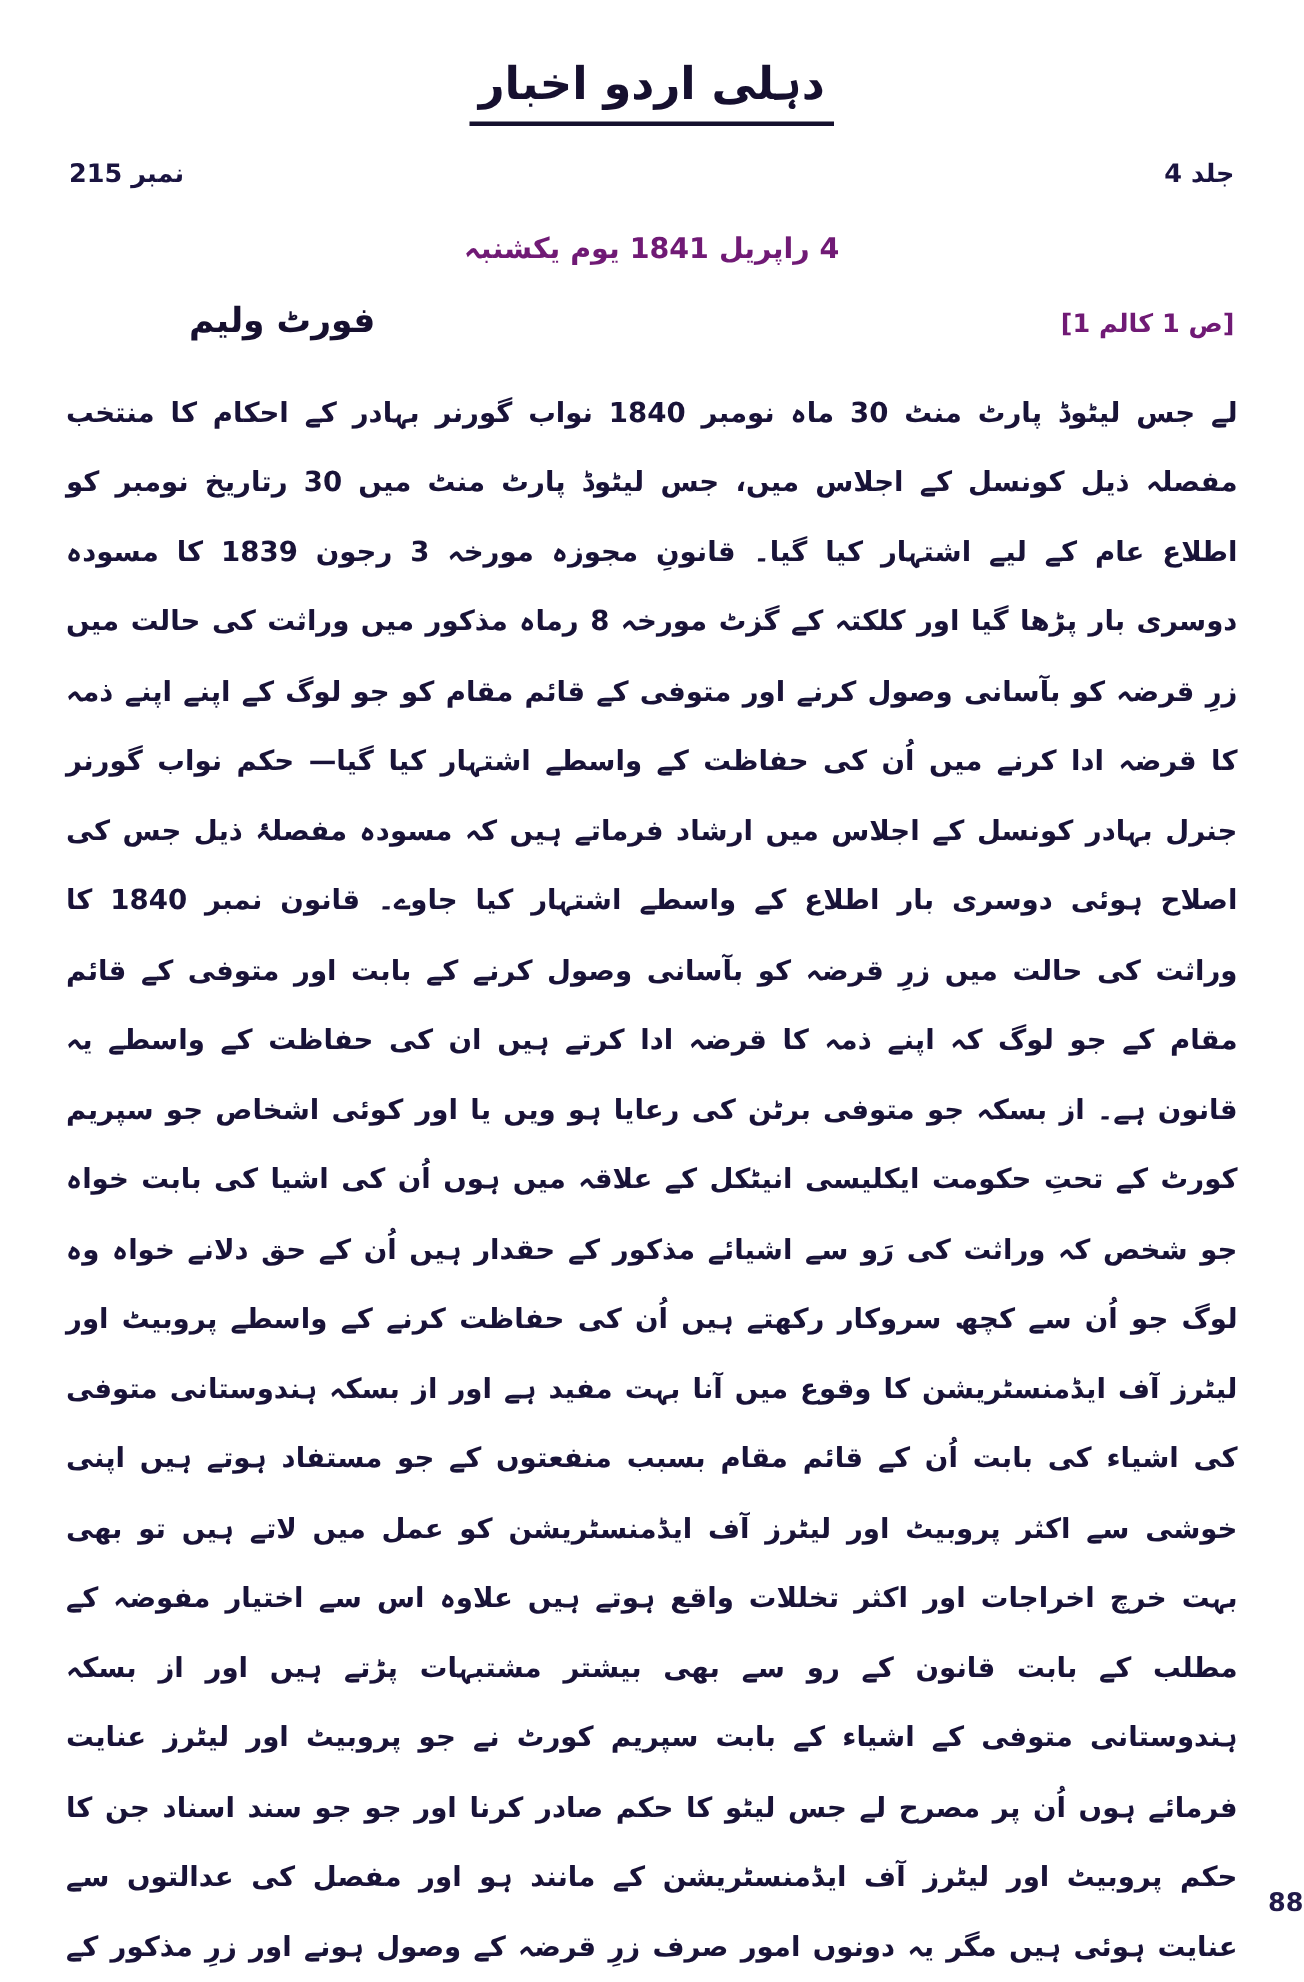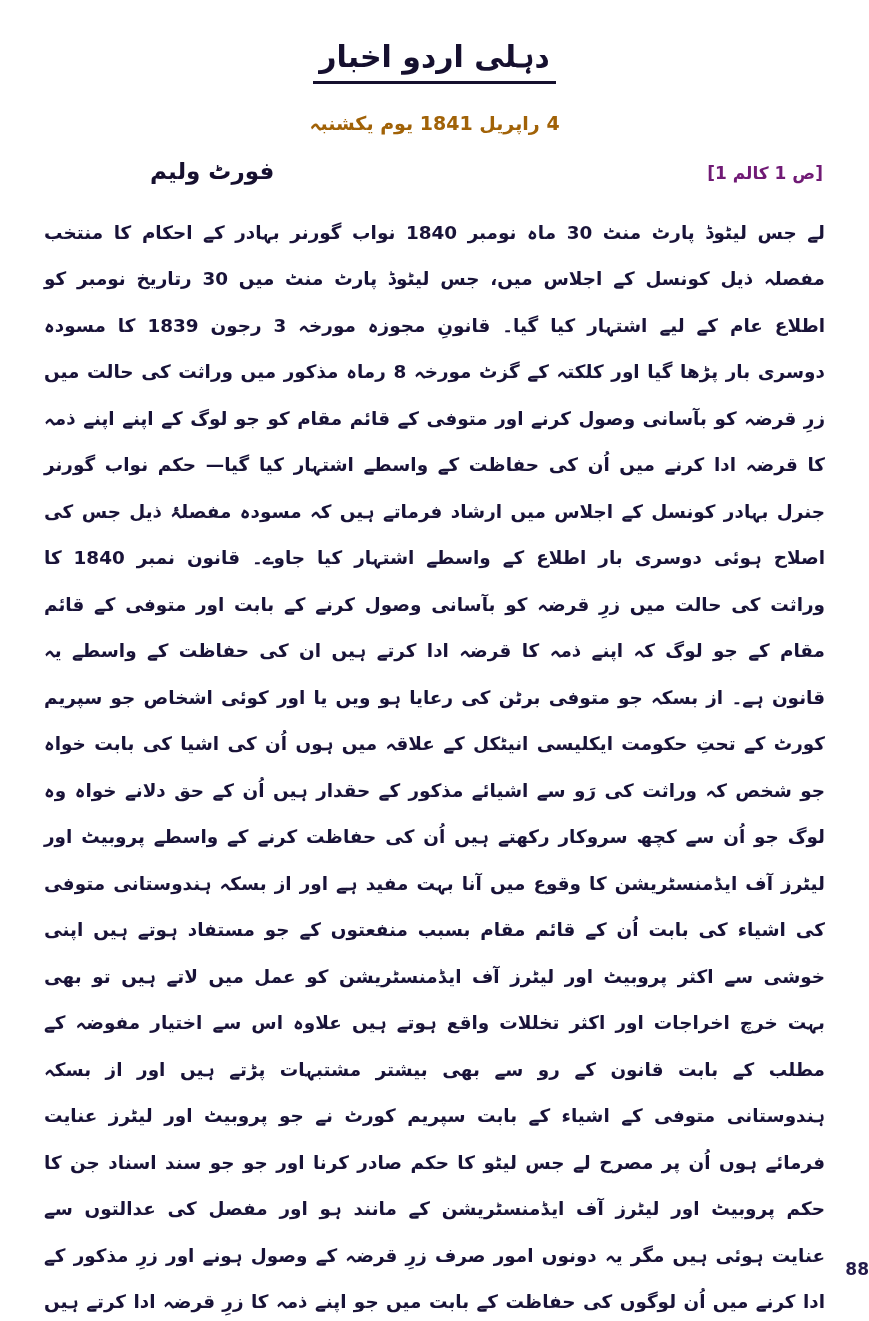--- a/index.html
+++ b/index.html
@@ -71,29 +71,29 @@
     padding: 0 60px;
     line-height: 1.5;
   }
 
   
   .date-line {
     margin-top: 28px;
     text-align: center;
     font-size: 19px;
     font-weight: 700;
-    color: #a16207;
+    color: #701a75;
     direction: rtl;
     unicode-bidi: isolate;
   }
 
   
   .placeline-row {
     margin-top: 24px;
-    padding: 0 46px 0 120px;
+    padding: 0 46px 0 96px;
     display: flex;
     flex-direction: row-reverse;
     justify-content: space-between;
     align-items: baseline;
     gap: 48px;
   }
   .column-ref {
     font-size: 17px;
     font-weight: 600;
     color: #701a75;
@@ -145,20 +145,24 @@
 </style>
 </head>
 <body>
 
 <div class="page">
 
   <div class="masthead">
     <div class="masthead-title">دہلی اردو اخبار</div>
   </div>
 
+  <div class="issue-line">
+    <span>نمبر 215</span>
+    <span>جلد 4</span>
+  </div>
 
 
   <div class="date-line">4 راپریل 1841 یوم یکشنبہ</div>
 
   <div class="placeline-row">
     <span class="placeline">فورٹ ولیم</span>
     <span class="column-ref">[ص 1 کالم 1]</span>
   </div>
 
   <div class="body-text">

